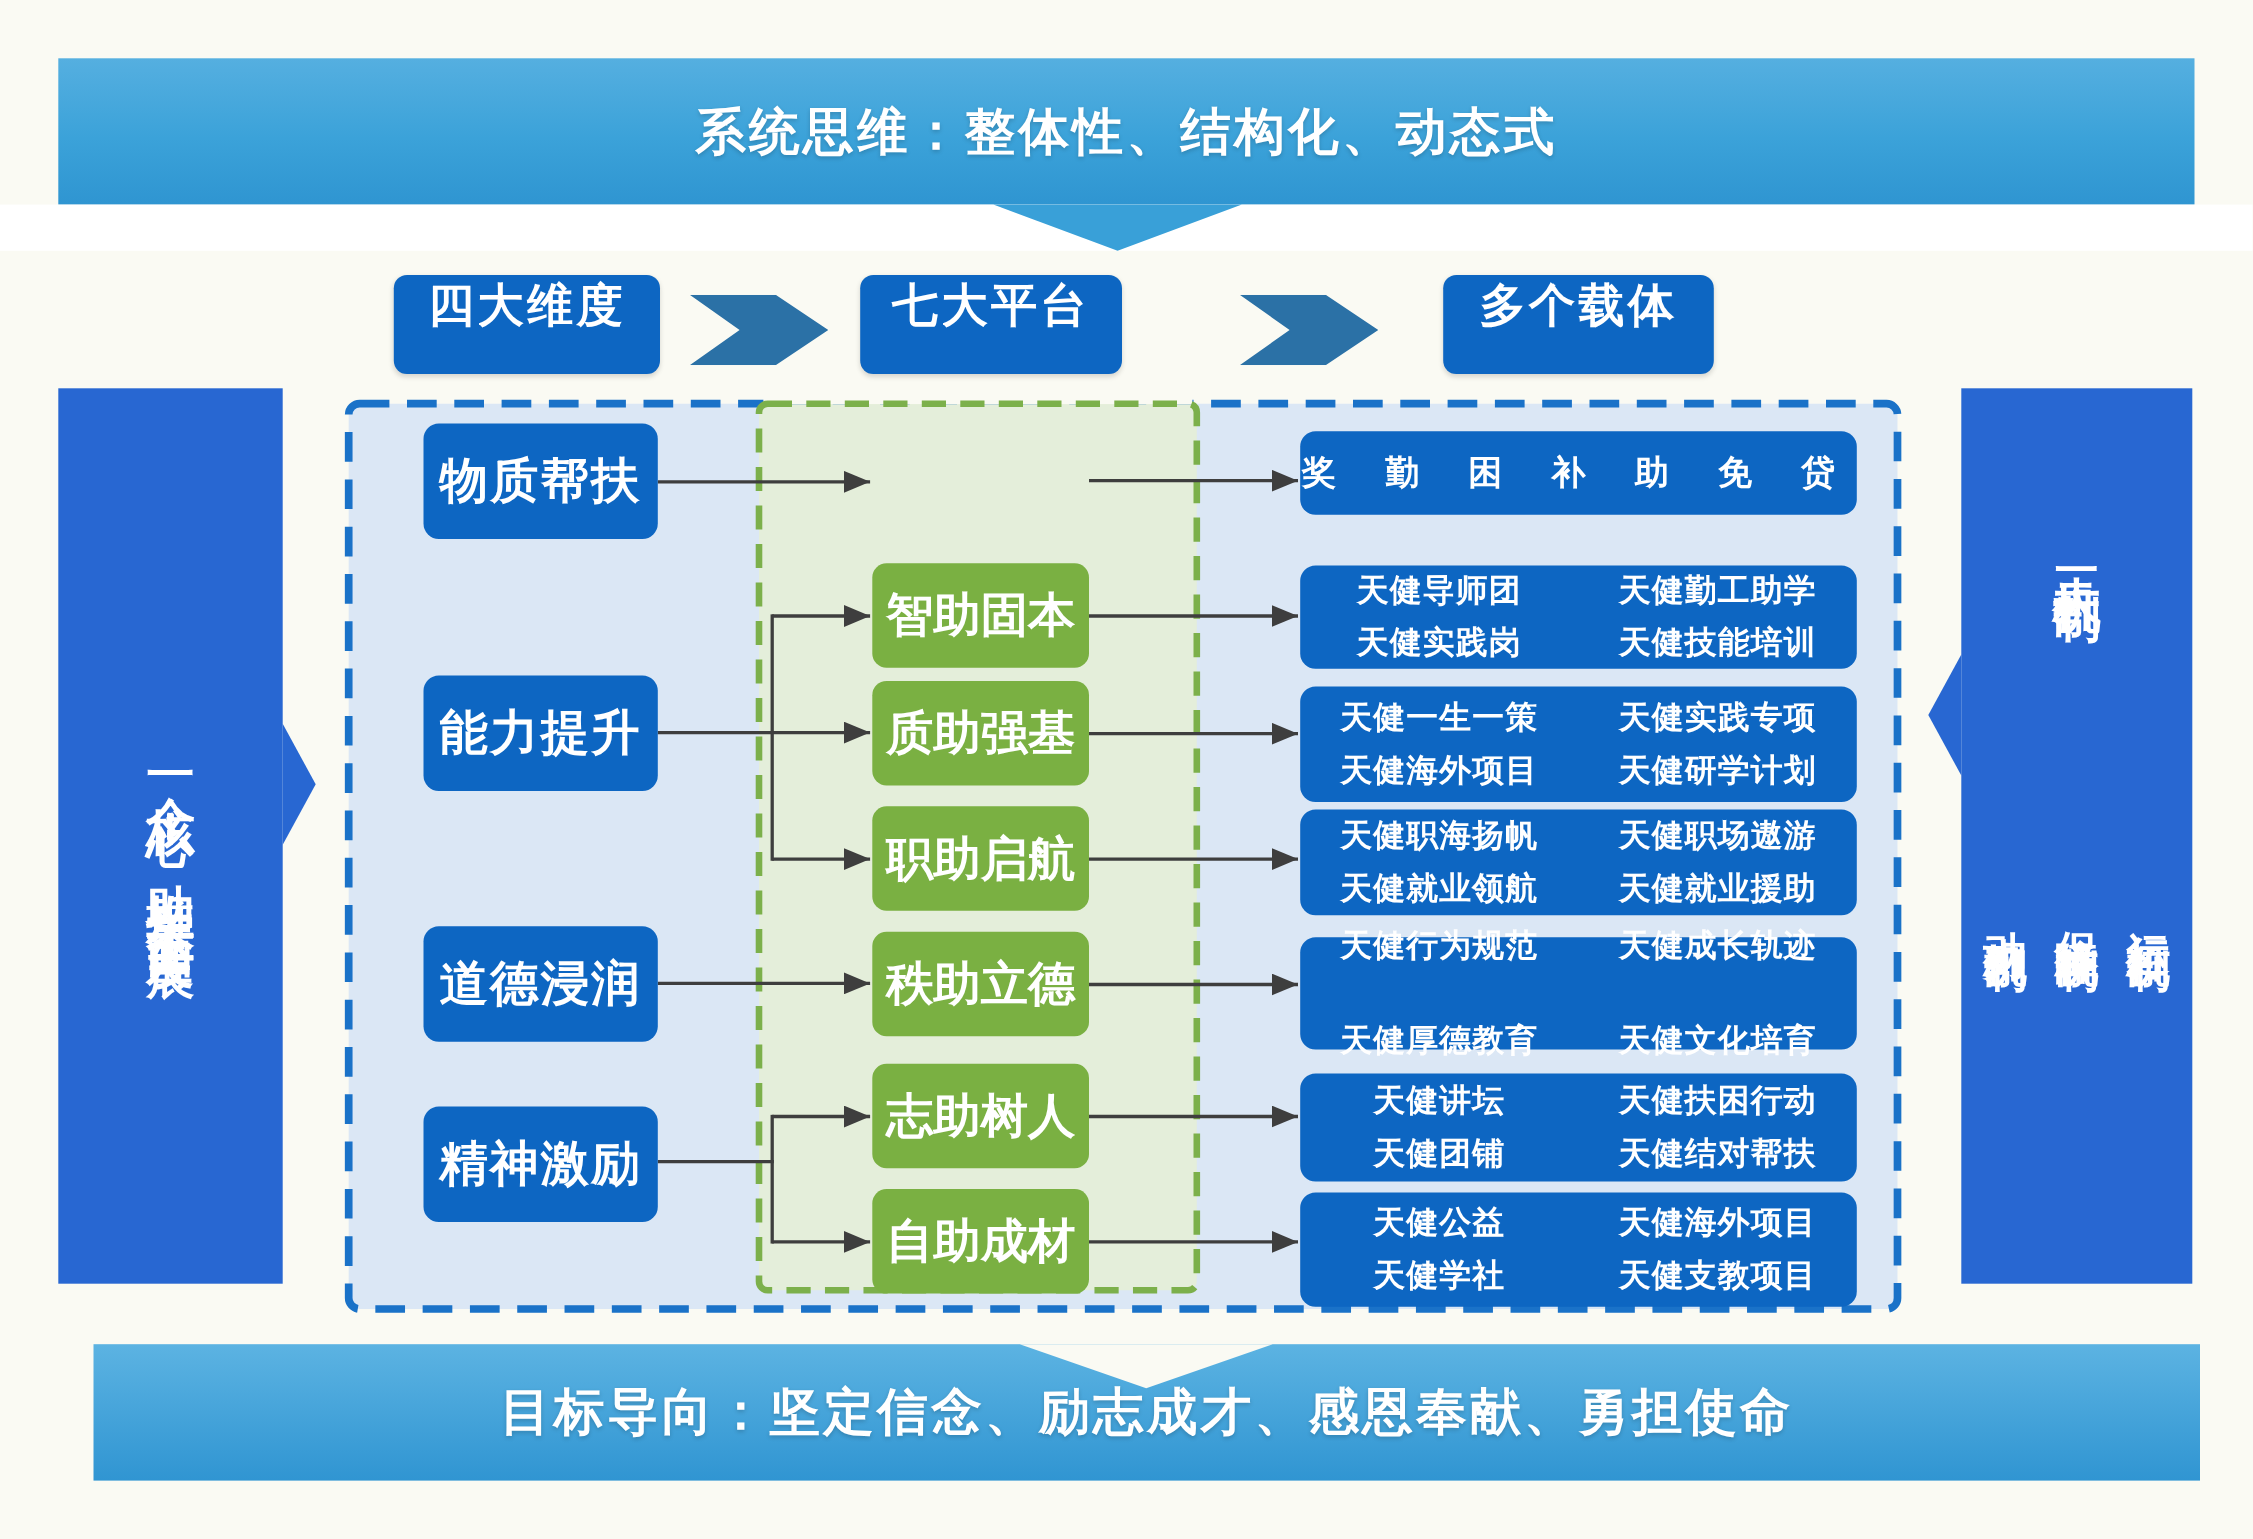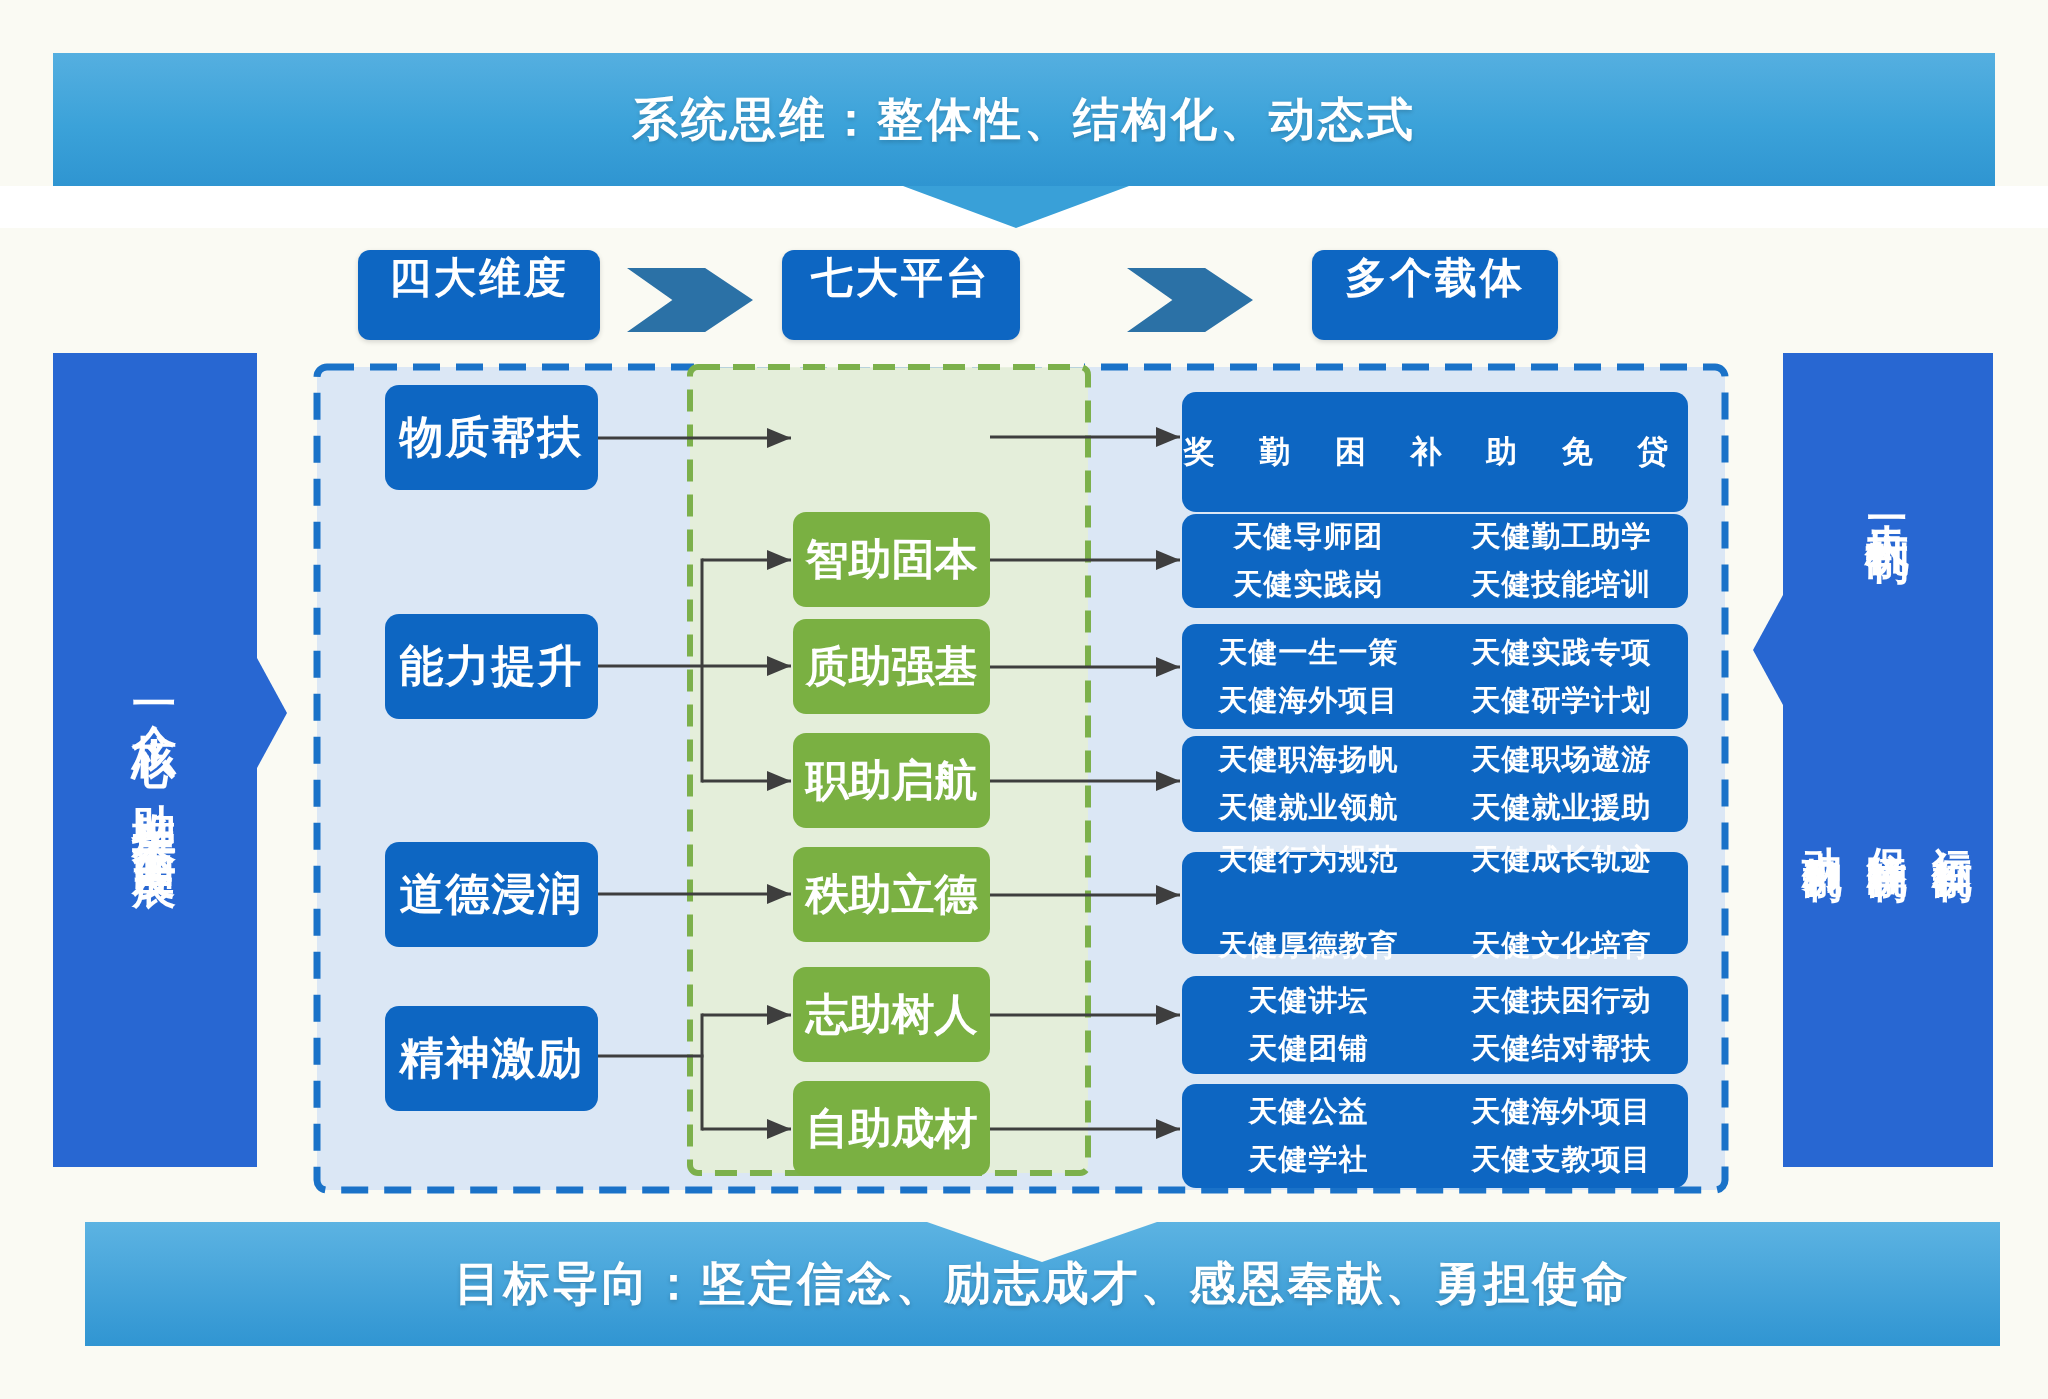--- a/index.html
+++ b/index.html
@@ -146,21 +146,21 @@
       <div class="box dim" style="top: 614px;">能力提升</div>
       <div class="box dim" style="top: 385px;">物质帮扶</div>
       <div class="box dim" style="top: 842px;">道德浸润</div>
       <div class="box dim" style="top: 1006px;">精神激励</div>
       <div class="box plat" style="top: 512px; font-family: Liberation Serif, serif;">智助固本</div>
       <div class="box plat" style="top: 619px;">质助强基</div>
       <div class="box plat" style="top: 733px; border-radius: 13px;">职助启航</div>
       <div class="box plat" style="top: 847px;">秩助立德</div>
       <div class="box plat" style="top: 967px;">志助树人</div>
       <div class="box plat" style="top: 1081px;">自助成材</div>
-      <div class="box carrier" style="top: 392px; height: 120px;">
+      <div class="box carrier" style="top: 392px; height: 76px;">
         <span class="single">奖 勤 困 补 助 免 贷</span>
       </div>
       <div class="box carrier" style="top: 514px; height: 94px;">
         <div class="crow">
           <span class="ccell">天健导师团</span>
           <span class="ccell">天健勤工助学</span>
         </div>
         <div class="crow">
           <span class="ccell">天健实践岗</span>
           <span class="ccell">天健技能培训</span>

